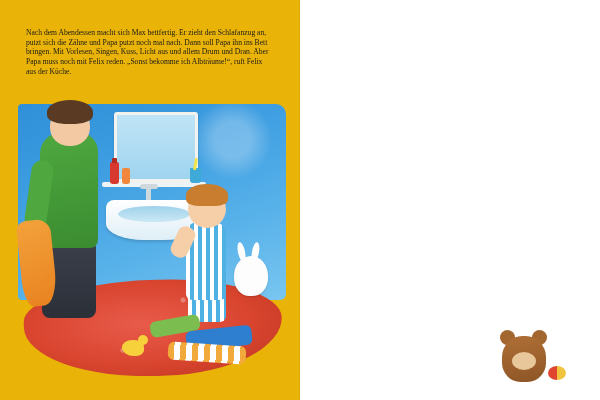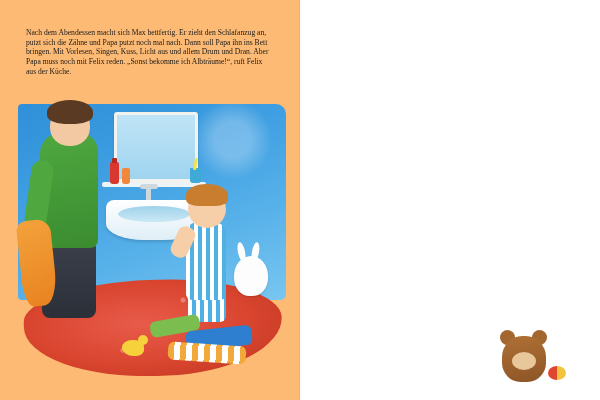--- a/index.html
+++ b/index.html
@@ -18,21 +18,21 @@
     width: 600px;
     height: 400px;
     display: flex;
     background: #ffffff;
   }
   .page {
     position: relative;
     height: 400px;
     overflow: hidden;
   }
-  .page-left { width: 300px; background: #fdba74; }
+  .page-left { width: 300px; background: #eab308; }
   .page-right { width: 300px; background: #ffffff; }
 
   .gutter {
     position: absolute;
     left: 299px; top: 0;
     width: 2px; height: 400px;
     background: linear-gradient(to right, rgba(0,0,0,0.06), rgba(0,0,0,0.02));
     z-index: 40;
     pointer-events: none;
   }

